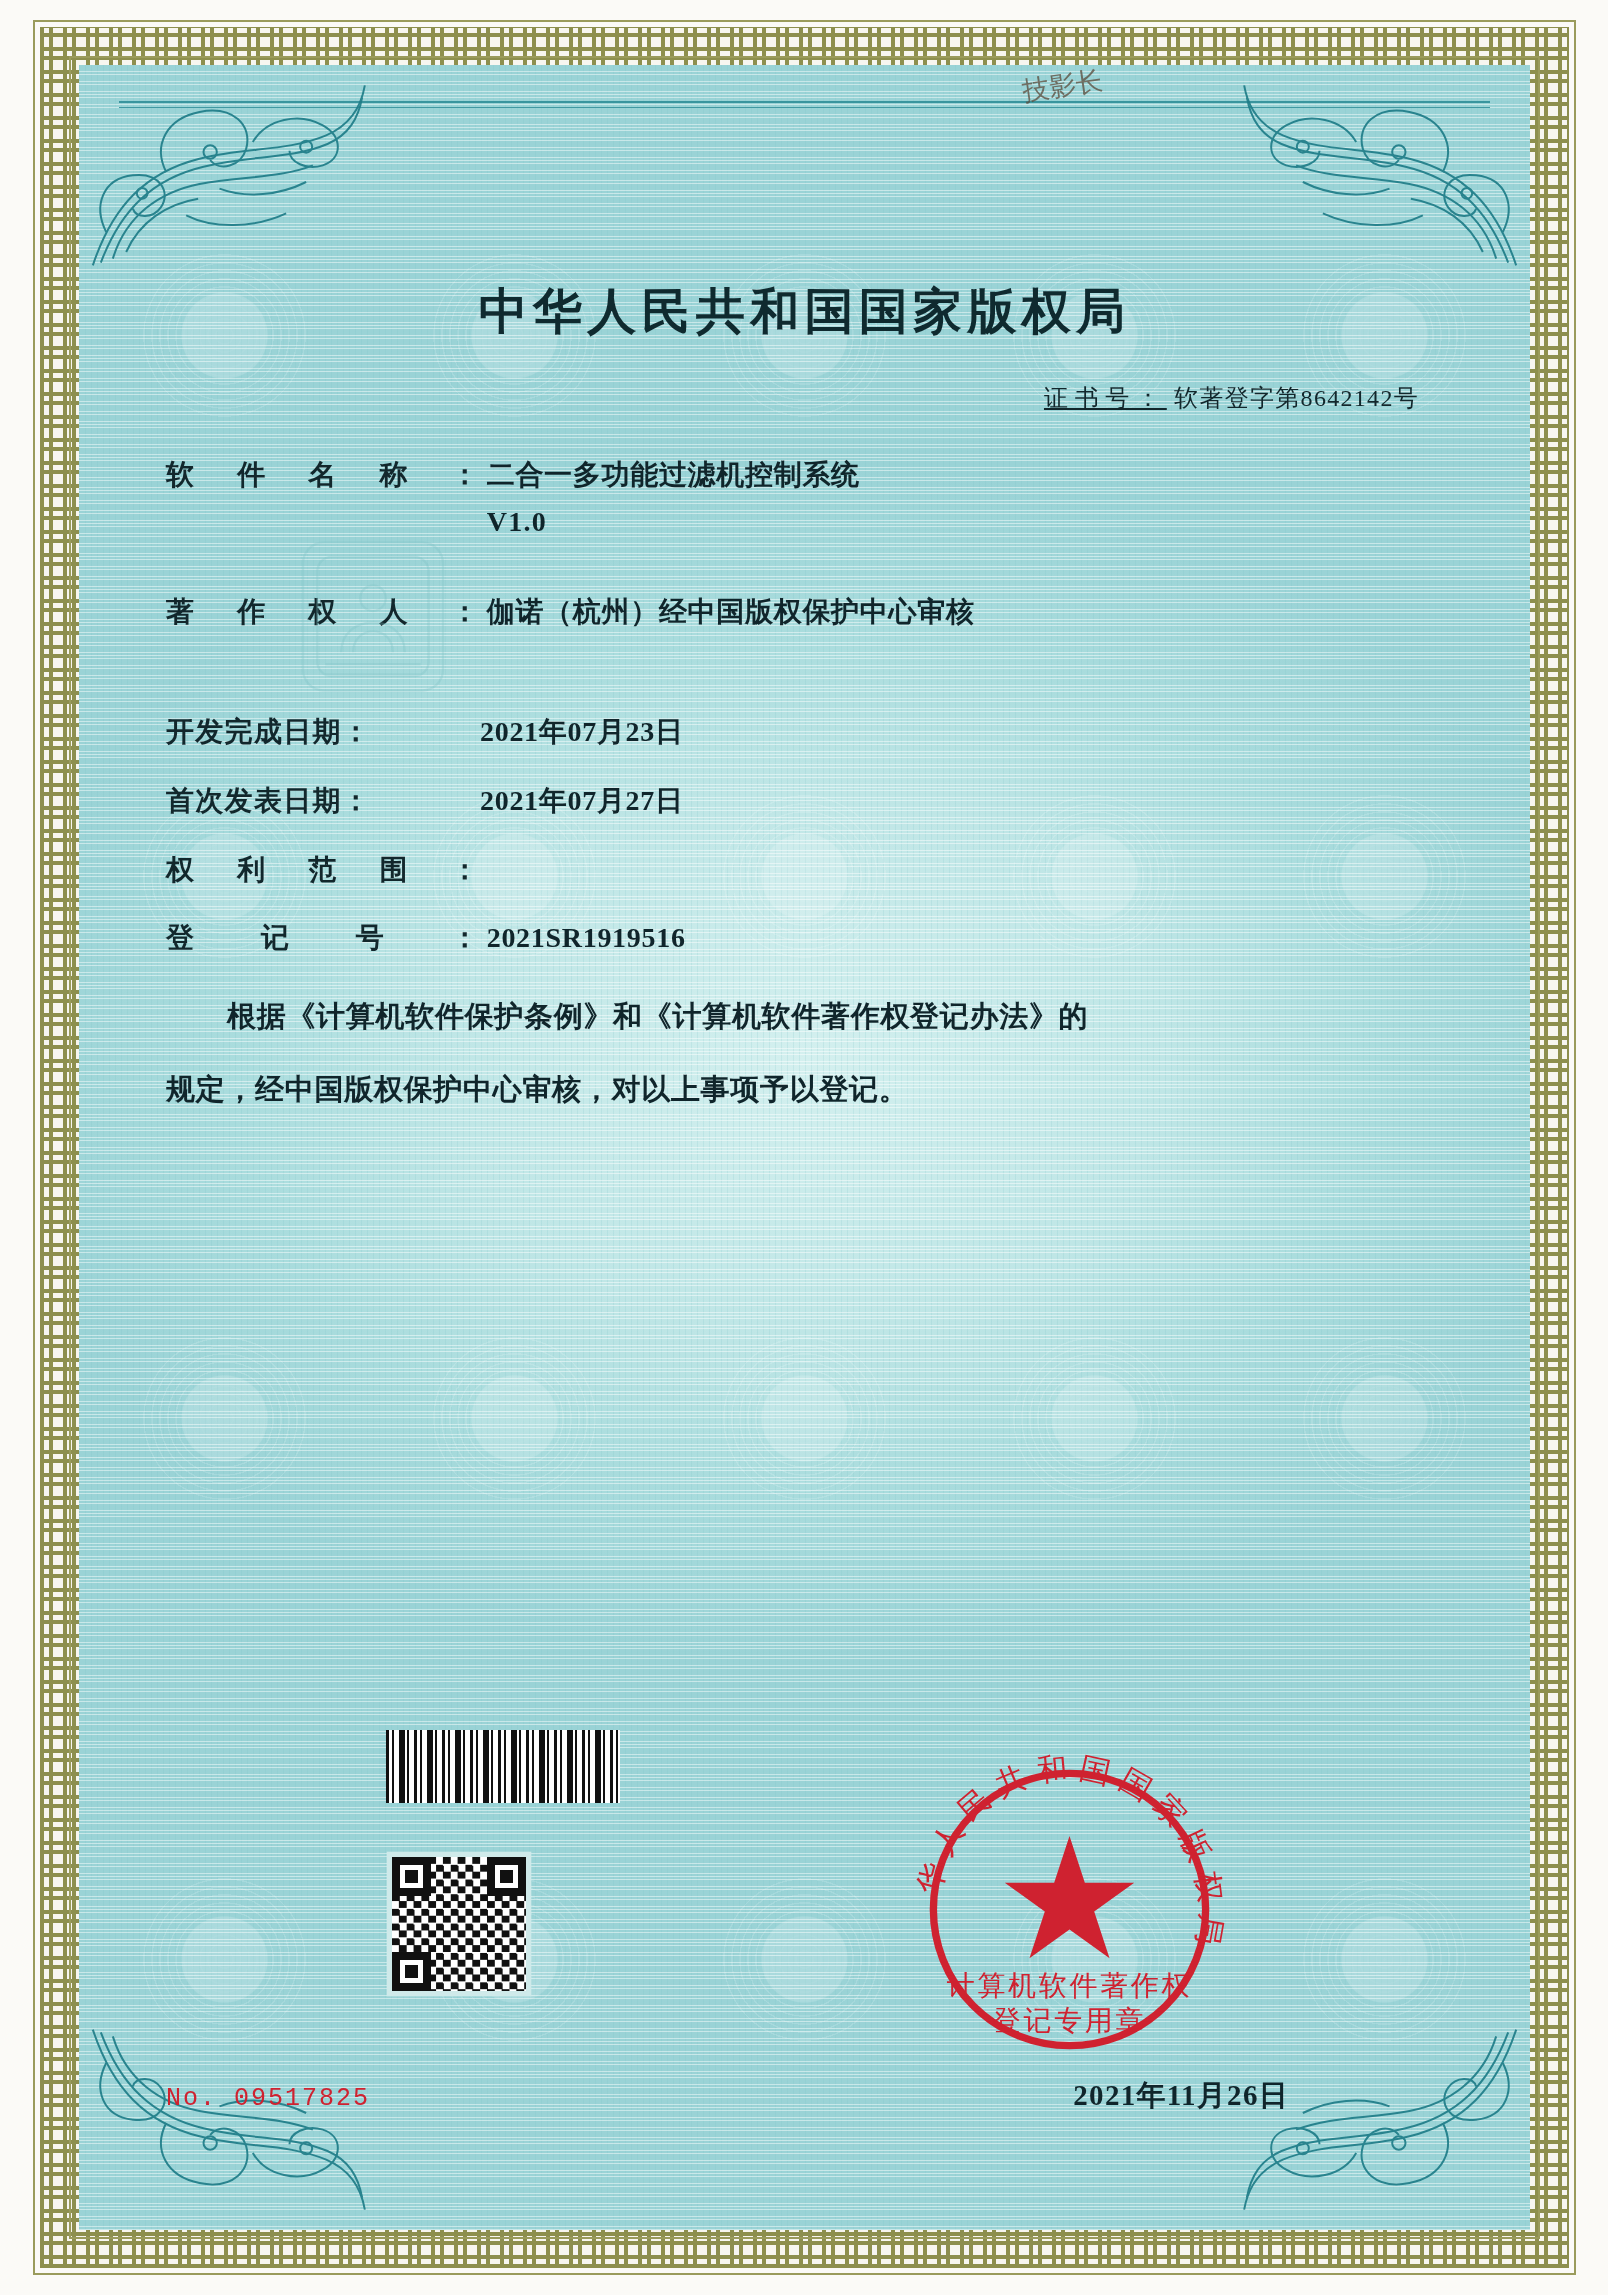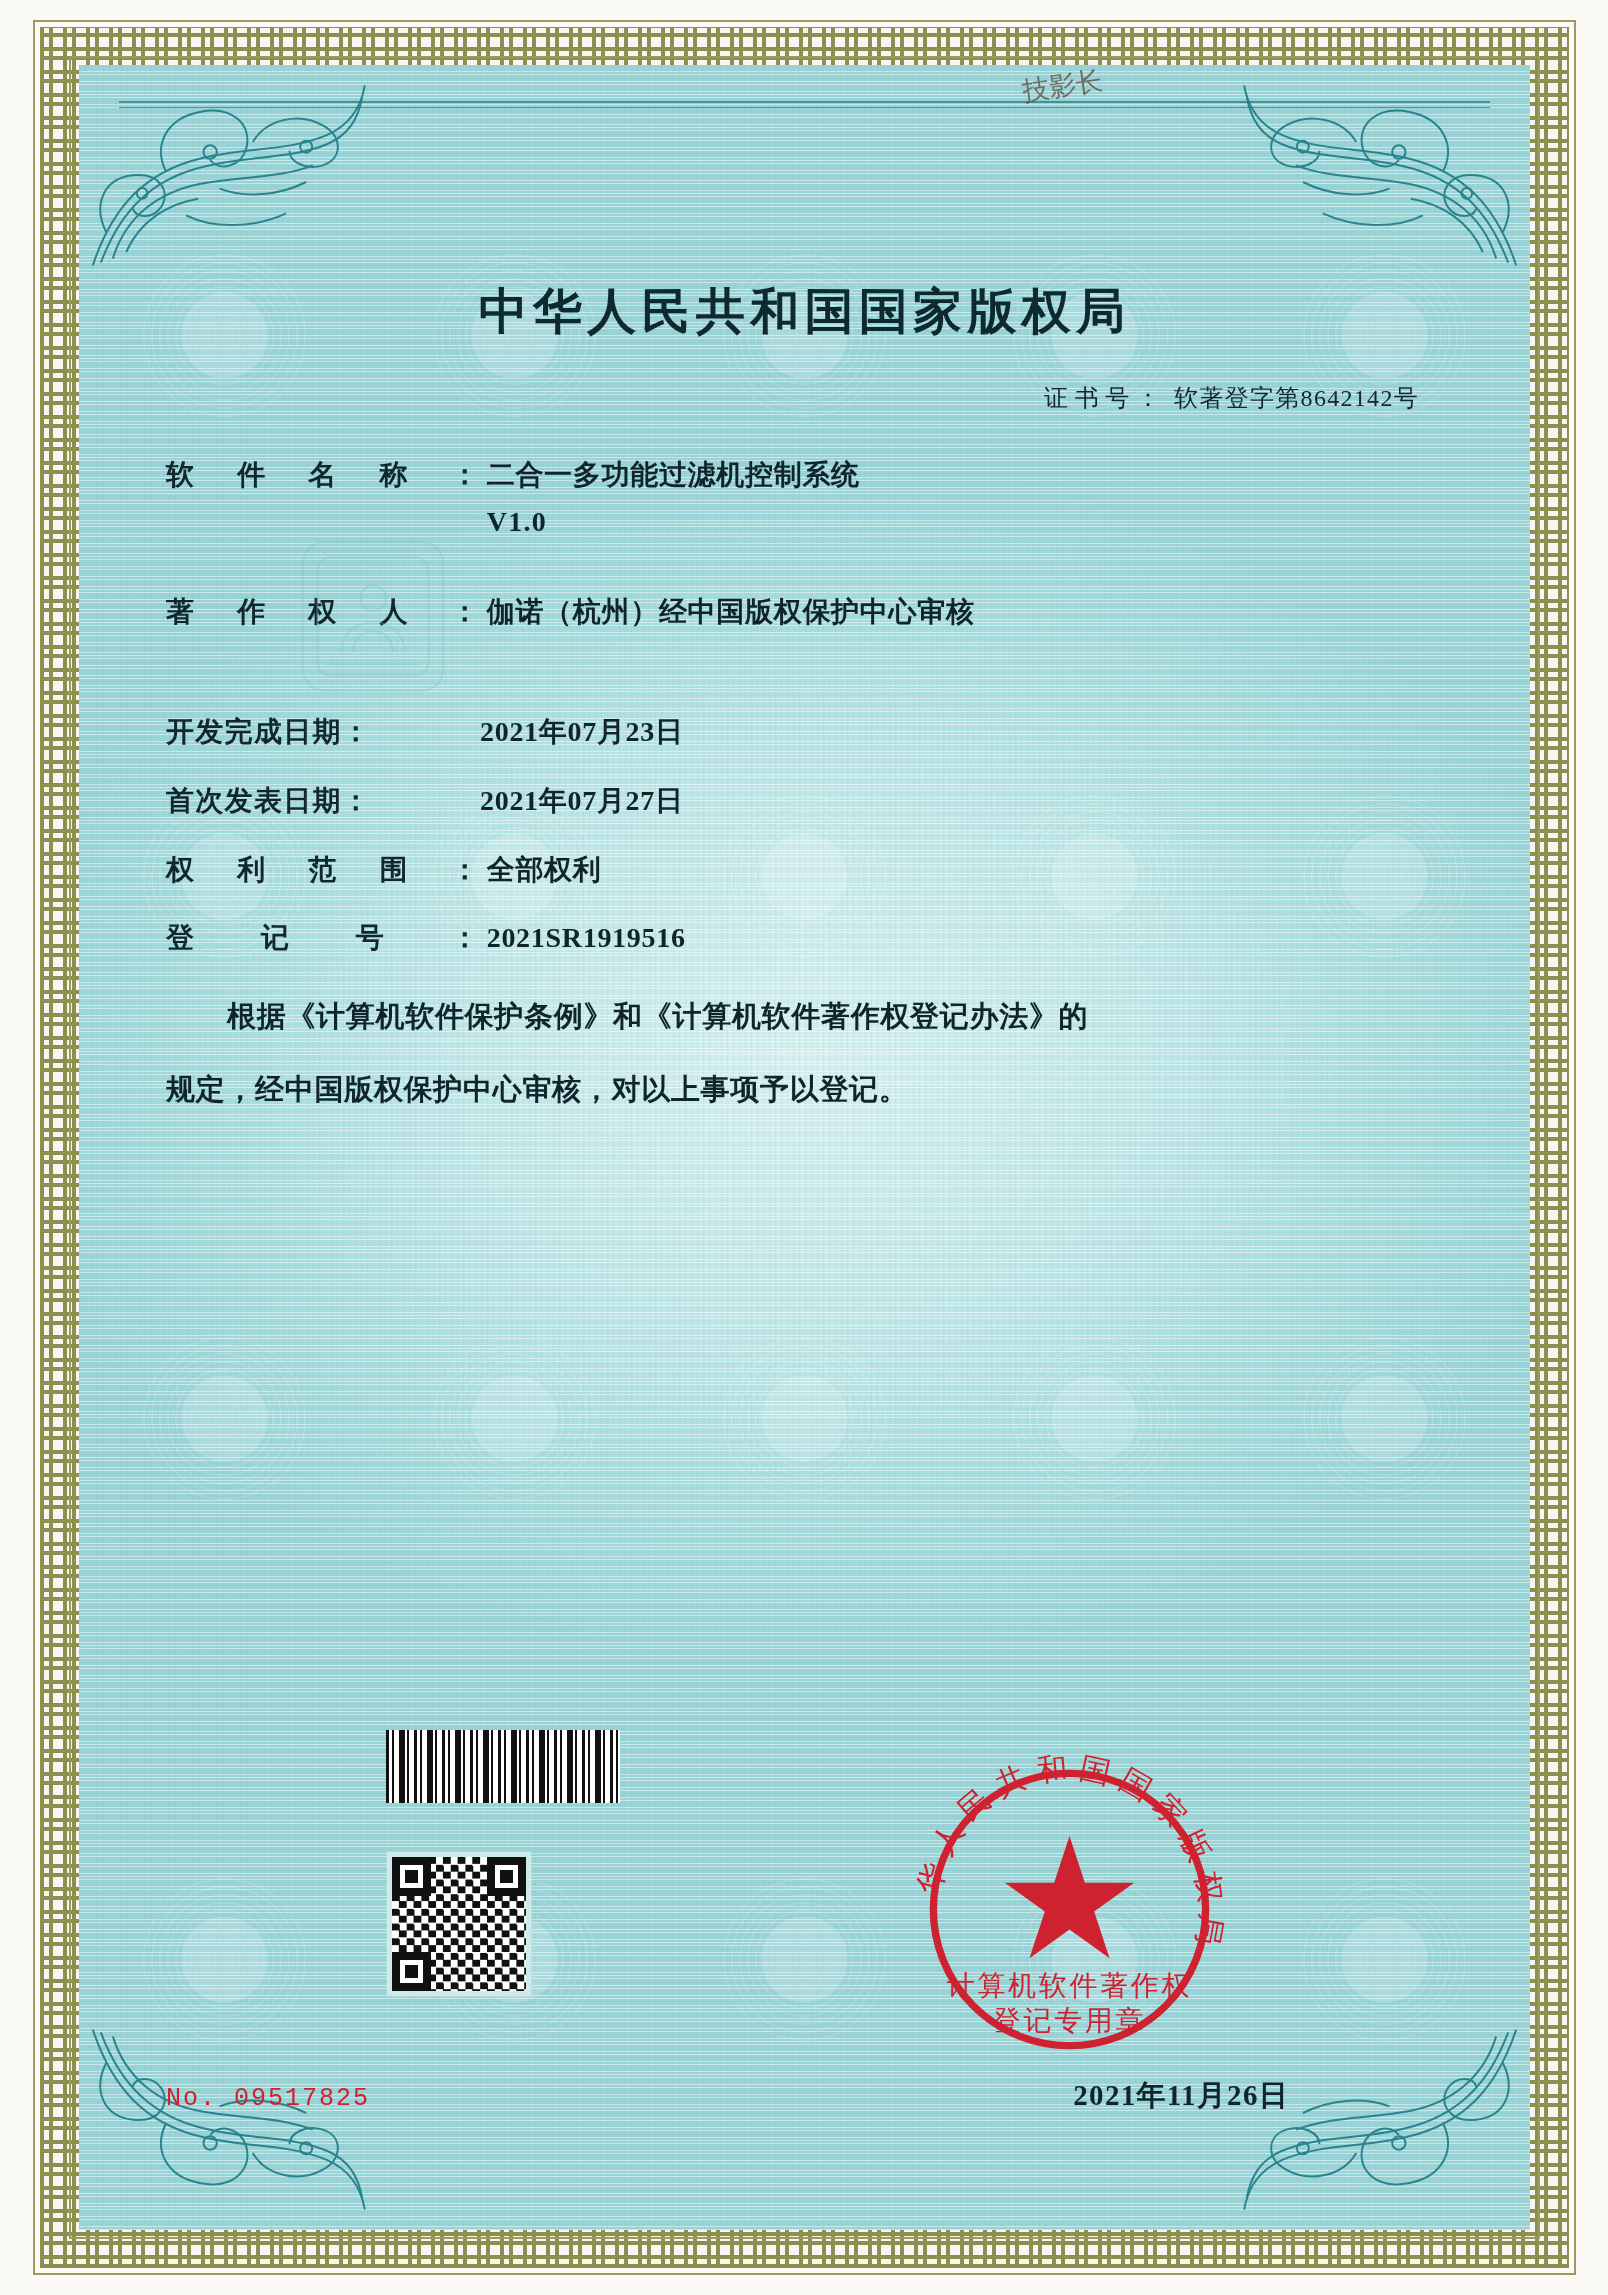--- a/index.html
+++ b/index.html
@@ -174,21 +174,21 @@
   }
 
   .cert-no {
     text-align: right;
     margin-top: 37px;
     padding-right: 24px;
     font-size: 24px;
     letter-spacing: 1.3px;
     color: #12272c;
   }
-  .cert-no .label { letter-spacing: 6.7px; }
+  .cert-no .label { letter-spacing: 6.7px; text-decoration: underline; }
 
   .emblem-watermark {
     position: absolute;
     left: 214px;
     top: 468px;
     width: 160px;
     height: 167px;
     opacity: .30;
   }
   .emblem-watermark svg { width: 100%; height: 100%; }
@@ -496,21 +496,20 @@
 
 
         <div class="row dates">
           <div class="k spaced">
             <span>权</span>
               <span>利</span>
               <span>范</span>
               <span>围</span>
               <span>：</span>
           </div>
-          <div class="v">全部权利</div>
         </div>
 
         <div class="row dates">
           <div class="k spaced">
             <span>登</span>
               <span>记</span>
               <span>号</span>
               <span>：</span>
           </div>
           <div class="v">2021SR1919516</div>

